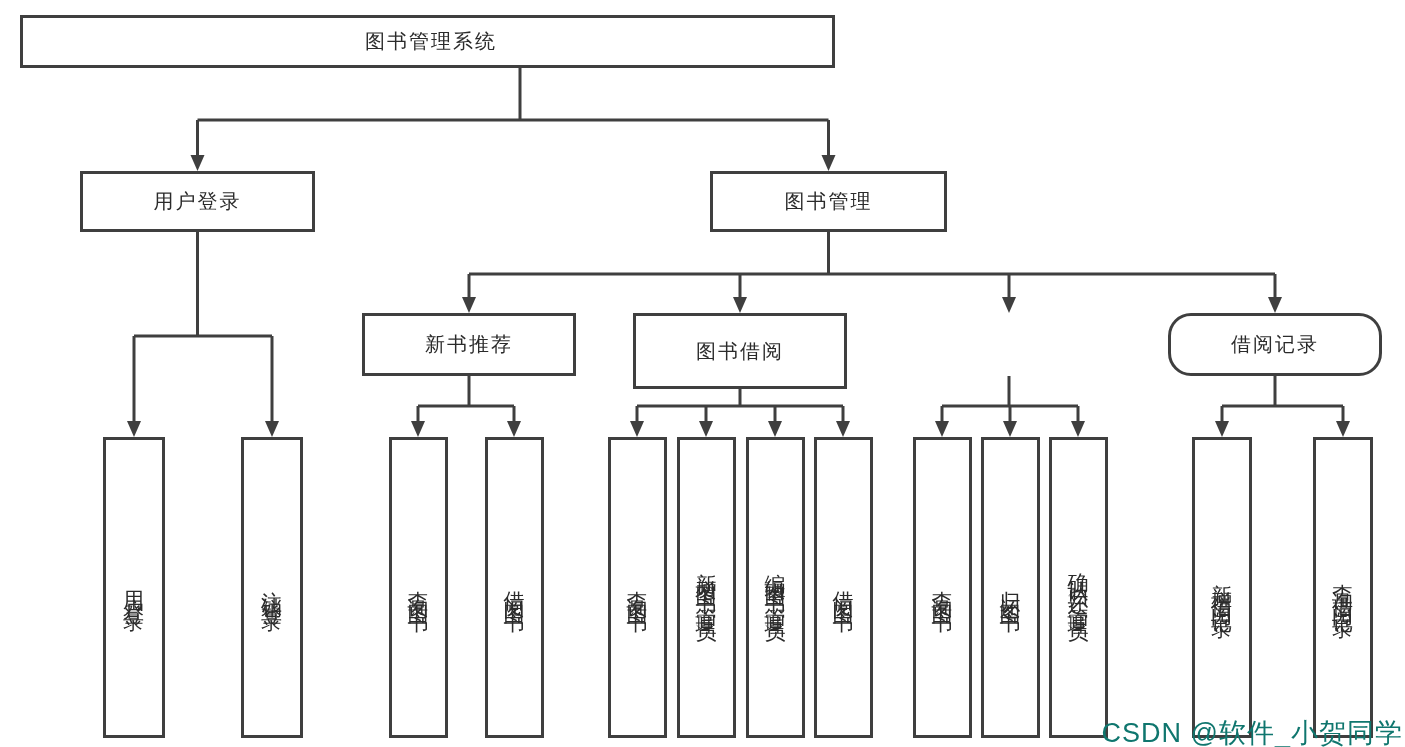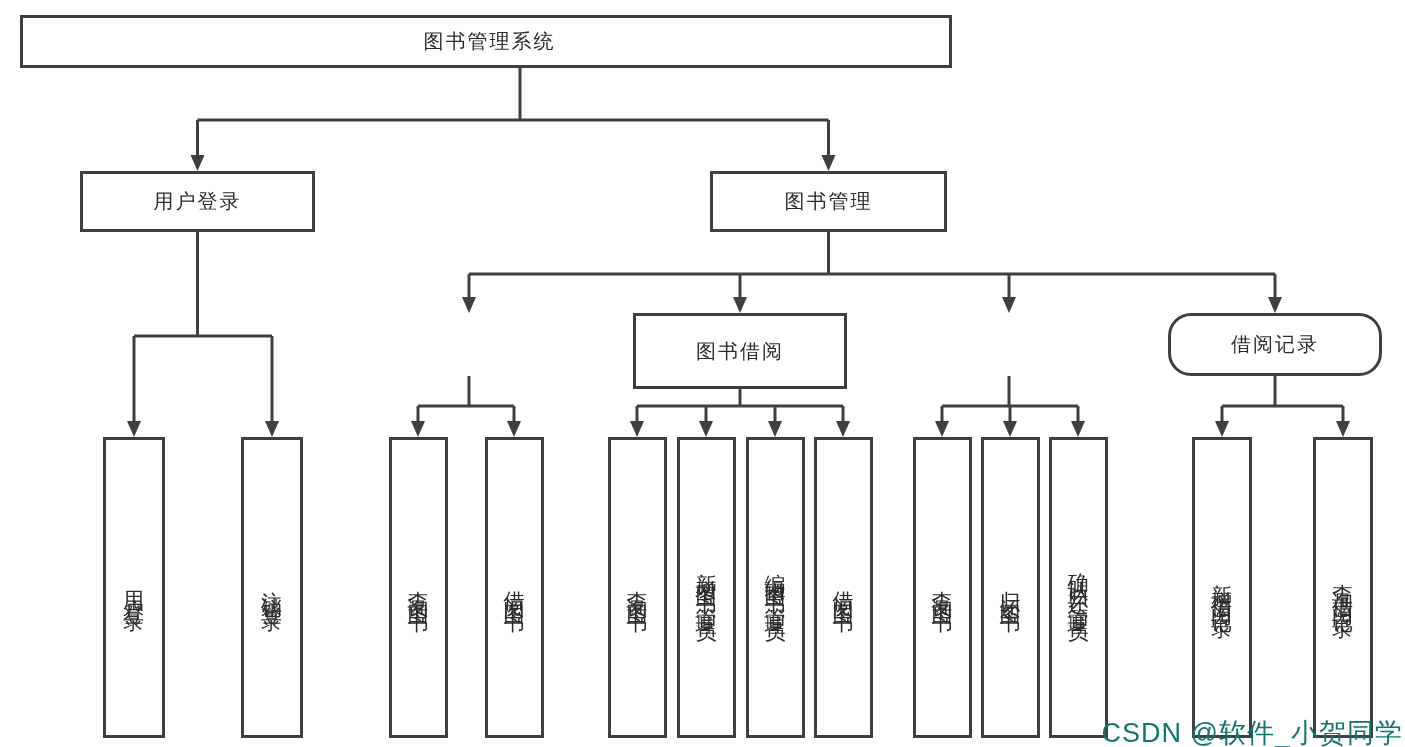--- a/index.html
+++ b/index.html
@@ -90,25 +90,26 @@
       <polygon points="768,421 782,421 775,437"></polygon>
       <polygon points="836,421 850,421 843,437"></polygon>
       <polygon points="935,421 949,421 942,437"></polygon>
       <polygon points="1003,421 1017,421 1010,437"></polygon>
       <polygon points="1071,421 1085,421 1078,437"></polygon>
       <polygon points="1215,421 1229,421 1222,437"></polygon>
       <polygon points="1336,421 1350,421 1343,437"></polygon>
     </g>
   </svg>
 
-  <div class="box h-box" style="left:20px; top:15px; width:932px; height:53px;padding-left:7px;">图书管理系统</div>
+  <div class="box h-box" style="left:20px; top:15px; width:815px; height:53px;padding-left:7px;">图书管理系统</div>
 
   <div class="box h-box" style="left:80px; top:171px; width:235px; height:61px;">用户登录</div>
   <div class="box h-box" style="left:710px; top:171px; width:237px; height:61px;text-align:center;">图书管理</div>
 
+  <div class="box h-box" style="left:362px; top:313px; width:214px; height:63px;">新书推荐</div>
   <div class="box h-box" style="left:633px; top:313px; width:214px; height:76px;">图书借阅</div>
   <div class="box h-box" style="left:1168px; top:313px; width:214px; height:63px;border-radius:23px;">借阅记录</div>
 
   <div class="box v-box" style="left:103px; top:437px; width:62px; height:301px;">用户登录</div>
   <div class="box v-box" style="left:241px; top:437px; width:62px; height:301px;">注销登录</div>
 
   <div class="box v-box" style="left:389px; top:437px; width:59px; height:301px;">查询图书</div>
   <div class="box v-box" style="left:485px; top:437px; width:59px; height:301px;">借阅图书</div>
 
   <div class="box v-box" style="left:608px; top:437px; width:59px; height:301px;">查询图书</div>

